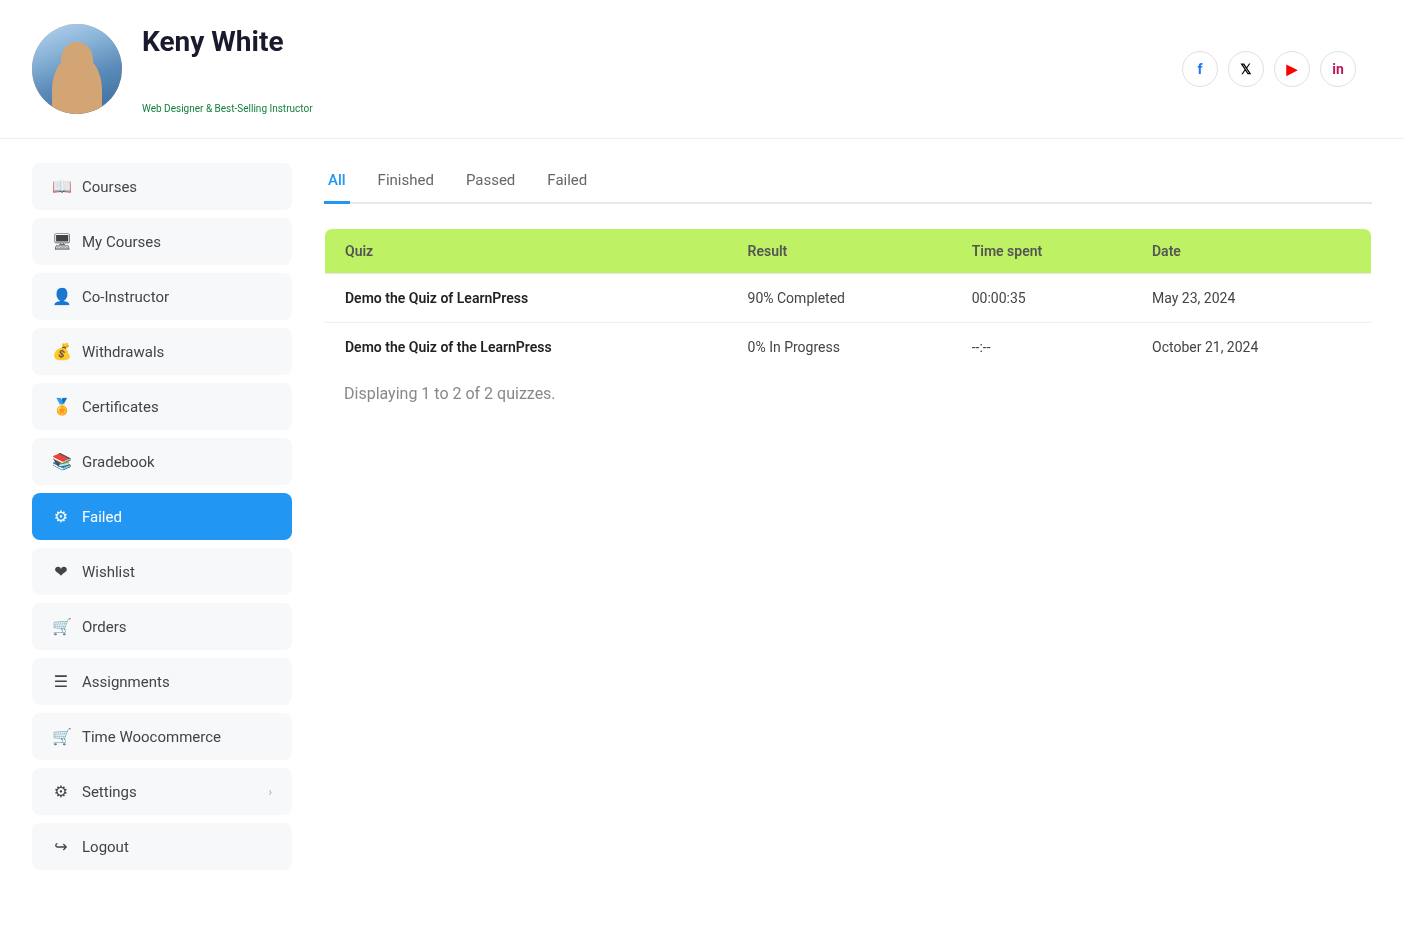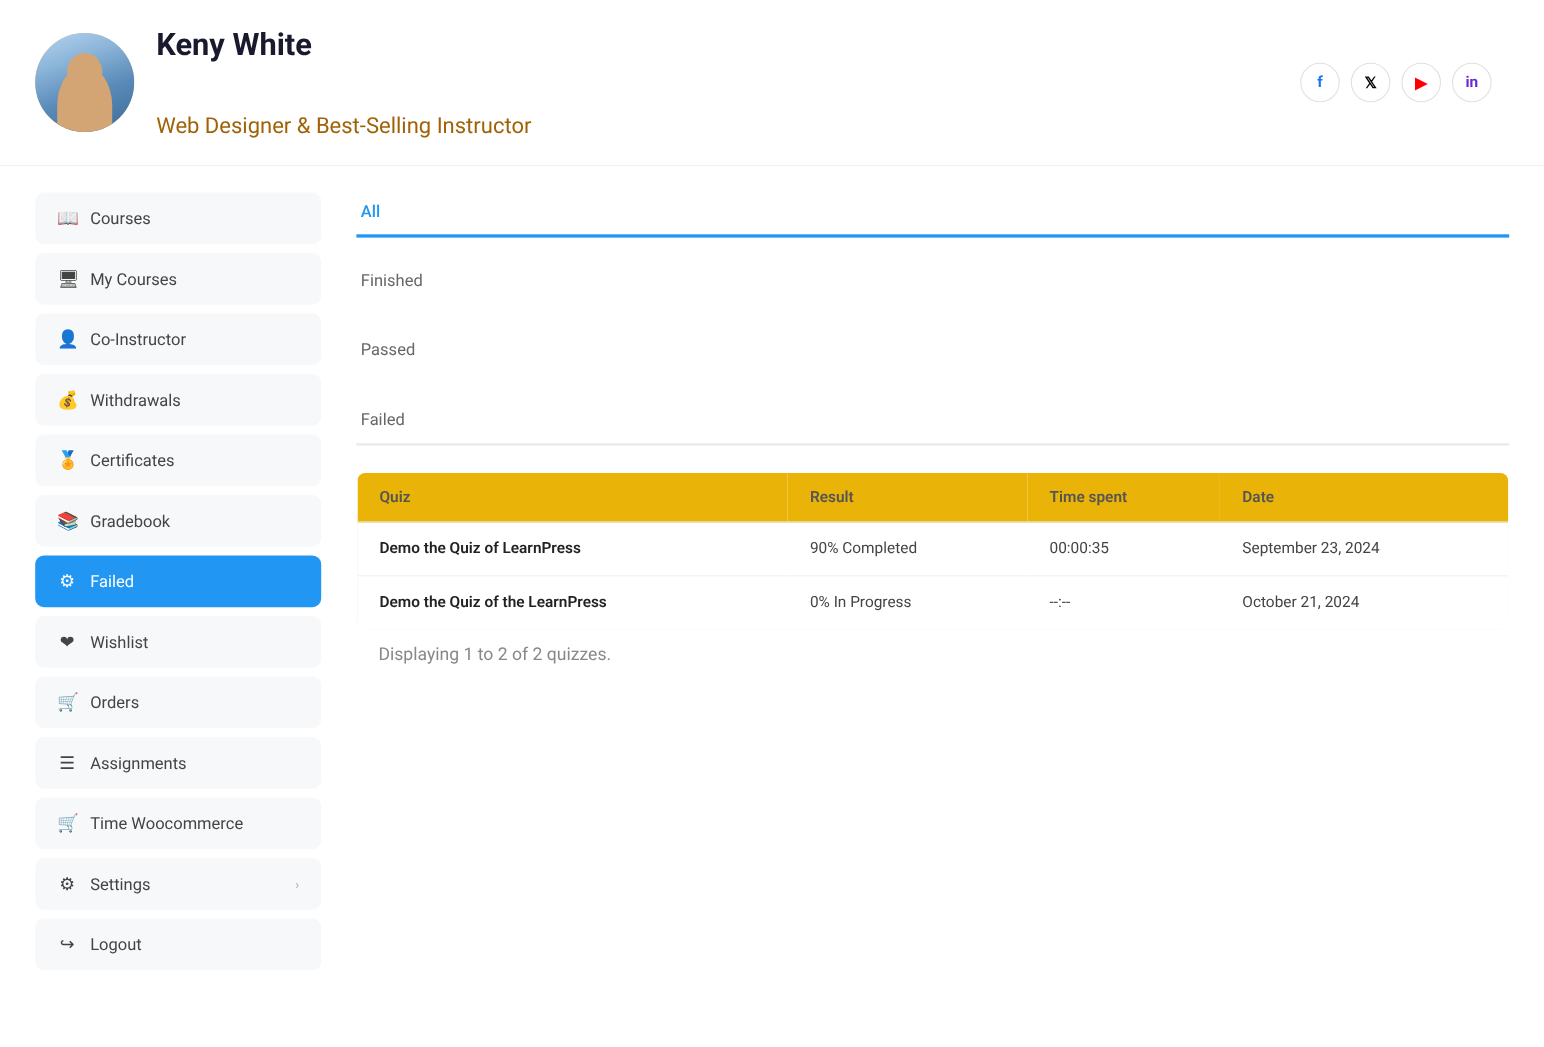--- a/index.html
+++ b/index.html
@@ -62,22 +62,22 @@
       background: #d4a574;
       border-radius: 50%;
     }
     .header-info h1 {
       font-size: 28px;
       font-weight: 700;
       color: #1a1a2e;
       margin-bottom: 4px;
     }
     .header-info p {
-      font-size: 20px;
-      color: #a16207;
+      font-size: 10px;
+      color: #15803d;
       margin-top: 45px;
     }
     .social-icons {
       display: flex;
       gap: 10px;
       align-items: center;
     }
     .social-btn {
       width: 36px;
       height: 36px;
@@ -89,21 +89,21 @@
       cursor: pointer;
       font-size: 14px;
       font-weight: bold;
       color: #555;
       background: #fff;
       transition: background 0.2s;
     }
     .social-btn.facebook { color: #1877f2; }
     .social-btn.twitter { color: #000; }
     .social-btn.youtube { color: #ff0000; }
-    .social-btn.linkedin { color: #6d28d9; }
+    .social-btn.linkedin { color: #be185d; }
 
     
     .main {
       display: flex;
       gap: 0;
       padding: 24px 32px;
       min-height: 800px;
     }
 
     
@@ -148,21 +148,20 @@
       flex: 1;
       padding: 0 0 0 32px;
     }
 
     
     .tabs {
       display: flex;
       gap: 24px;
       border-bottom: 2px solid #e8e8e8;
       margin-bottom: 24px;
-      flex-direction: column;
     }
     .tab {
       padding: 8px 4px 12px;
       cursor: pointer;
       font-size: 15px;
       color: #666;
       border-bottom: 3px solid transparent;
       margin-bottom: -2px;
       transition: color 0.2s;
     }
@@ -174,21 +173,21 @@
 
     
     .quiz-table {
       width: 100%;
       border-collapse: collapse;
       border: 1px solid #e8e8e8;
       border-radius: 8px;
       overflow: hidden;
     }
     .quiz-table thead tr {
-      background: #eab308;
+      background: #bef264;
     }
     .quiz-table th {
       text-align: left;
       padding: 14px 20px;
       font-size: 14px;
       font-weight: 600;
       color: #555;
       border-bottom: 1px solid #e8e8e8;
     }
     .quiz-table td {
@@ -305,21 +304,21 @@
           <th>Date</th>
         </tr>
       </thead>
       <tbody>
         <tr>
           <td>
             <span class="quiz-name">Demo the Quiz of LearnPress</span>
           </td>
           <td>90% Completed</td>
           <td>00:00:35</td>
-          <td>September 23, 2024</td>
+          <td>May 23, 2024</td>
         </tr>
         <tr>
           <td>
             <span class="quiz-name">Demo the Quiz of the LearnPress</span>
           </td>
           <td>0% In Progress</td>
           <td>--:--</td>
           <td>October 21, 2024</td>
         </tr>
       </tbody>

